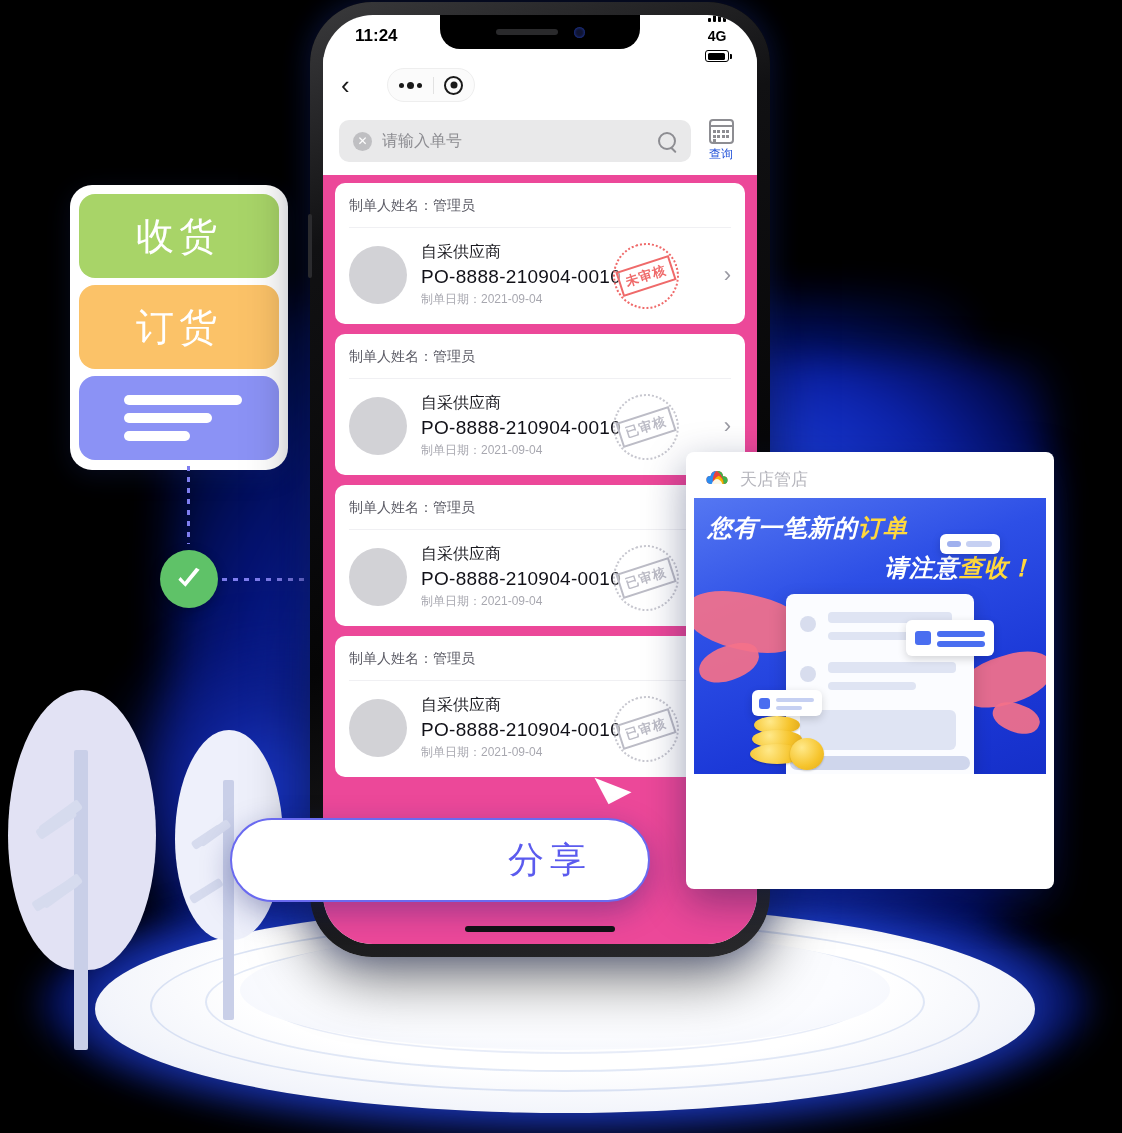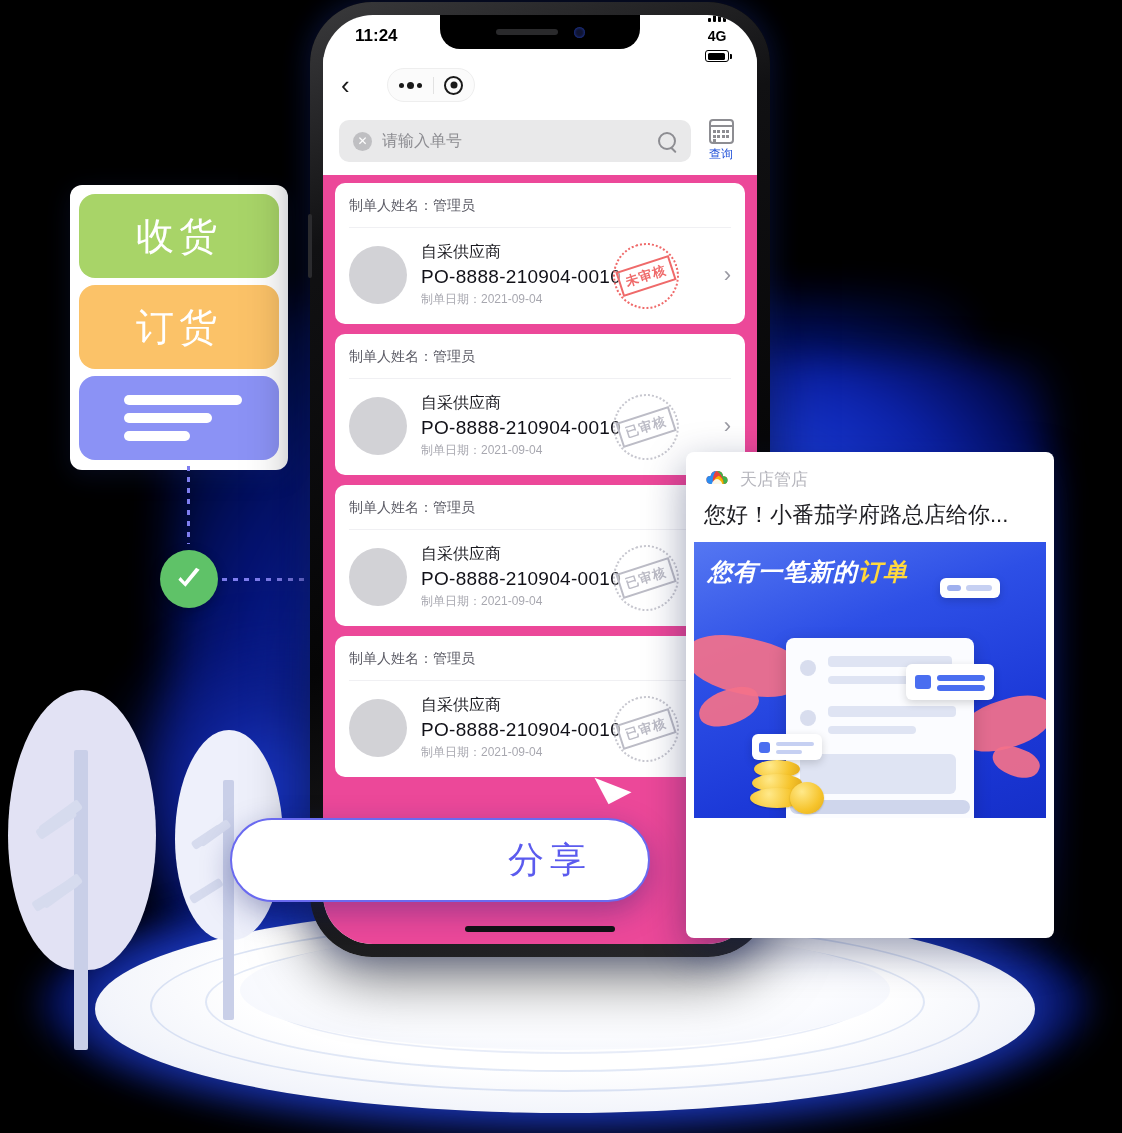--- a/index.html
+++ b/index.html
@@ -97,21 +97,21 @@
     background: #eef0fb;
   }
   .tree2 .tree-trunk { left: 48px; top: 50px; width: 11px; height: 240px; }
 
   
   .stack-card-wrap {
     position: absolute;
     left: 70px; top: 185px;
     width: 218px; height: 285px;
     background: #ffffff;
-    border-radius: 12px;
+    border-radius: 22px;
     box-shadow: 0 6px 26px rgba(40,60,160,.18);
     padding: 9px;
   }
   .stack-item {
     width: 200px; height: 84px;
     border-radius: 16px;
     display: flex; align-items: center; justify-content: center;
     color: #ffffff;
     font-size: 38px;
     letter-spacing: 5px;
@@ -336,21 +336,21 @@
     right: -20px; bottom: 18px;
     border: 12px solid transparent;
     border-left-color: #ffffff;
     border-right: 0;
   }
 
   
   .share-card {
     position: absolute;
     left: 686px; top: 452px;
-    width: 368px; height: 486px;
+    width: 368px; height: 437px;
     background: #ffffff;
     border-radius: 8px;
     box-shadow: 0 14px 42px rgba(10,20,70,.4);
     overflow: hidden;
     z-index: 35;
   }
   .sc-app { display: flex; align-items: center; gap: 10px; padding: 14px 18px 6px 18px; }
   .sc-logo { width: 26px; height: 26px; position: relative; flex: none; }
   .sc-app-name { font-size: 17px; color: #b6b6bd; }
   .sc-title { padding: 2px 18px 12px 18px; font-size: 22px; color: #1d1d22; white-space: nowrap; overflow: hidden; }
@@ -616,31 +616,33 @@
         <svg viewBox="0 0 32 32" width="26" height="26">
           <path d="M8 22 Q3 22 3 17 Q3 12 8 12.5 Q9 6 16 6 Q23 6 23.5 12.5 Q29 12.5 29 17.5 Q29 22 24 22 Z" fill="#e8433c"></path>
           <path d="M8 22 Q3 22 3 17 Q3 12 8 12.5 Q9 7 15 6.3 Q10 11 11 22 Z" fill="#2a8cf0"></path>
           <path d="M16 6 Q23 6 23.5 12.5 Q29 12.5 29 17.5 Q29 22 24 22 Q25 13 16 6 Z" fill="#3cb44a"></path>
           <path d="M11 22 Q12 15 18 12 Q24 15 24 22 Z" fill="#f5b400"></path>
           <path d="M9.5 22 Q11 17 16 16 Q21 17 22.5 22 Z" fill="#ffffff" opacity=".9"></path>
         </svg>
       </div>
       <div class="sc-app-name">天店管店</div>
     </div>
-    <div class="sc-title">您好！小番茄学府路总店给你...</div>
 
     <div class="sc-image">
       <div class="swoosh" style="left:-10px; top:96px; width:122px; height:56px; transform:rotate(14deg);"></div>
       <div class="swoosh" style="left:4px; top:148px; width:62px; height:34px; transform:rotate(-18deg);"></div>
       <div class="swoosh" style="right:-8px; top:158px; width:96px; height:48px; transform:rotate(-16deg);"></div>
       <div class="swoosh" style="right:6px; top:206px; width:48px; height:28px; transform:rotate(22deg);"></div>
 
       <div class="sc-img-head">
         <div class="sc-line1">
           <span>您有一笔新的</span><span class="hl">订单</span>
+        </div>
+        <div class="sc-line2">
+          <span>请注意</span><span class="hl">查收！</span>
         </div>
       </div>
 
       <div class="doc-card">
         <div class="doc-check" style="left:14px; top:22px;"></div>
         <div class="doc-row" style="left:42px; top:18px; width:124px; height:11px;"></div>
         <div class="doc-row" style="left:42px; top:38px; width:96px; height:8px;"></div>
         <div class="doc-check" style="left:14px; top:72px;"></div>
         <div class="doc-row" style="left:42px; top:68px; width:128px; height:11px;"></div>
         <div class="doc-row" style="left:42px; top:88px; width:88px; height:8px;"></div>

